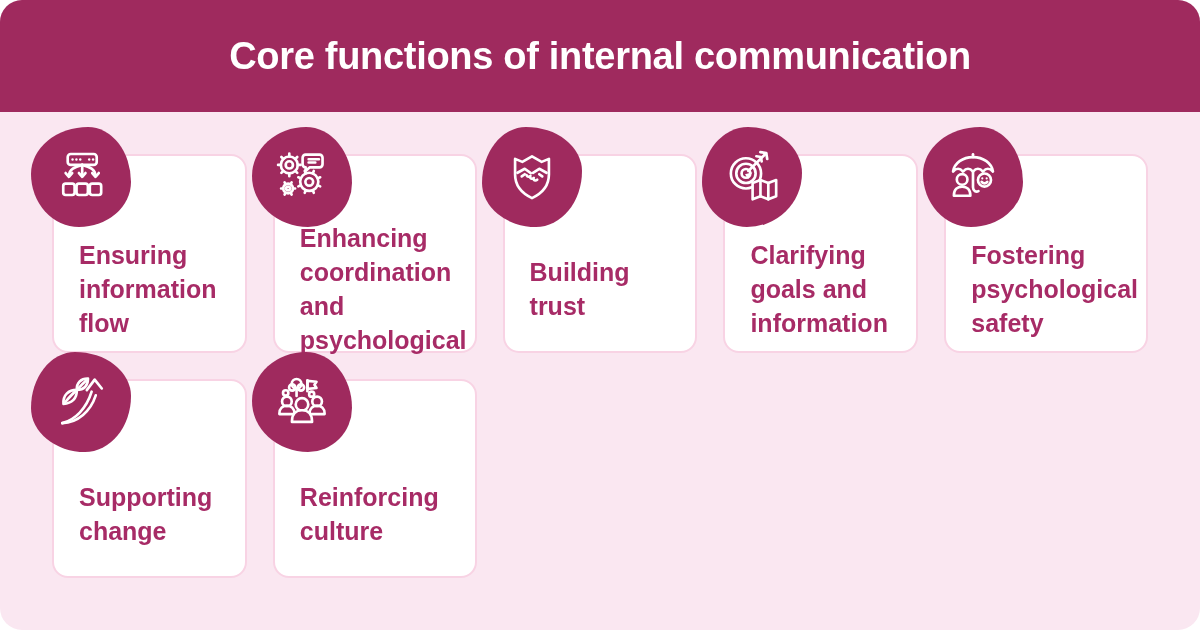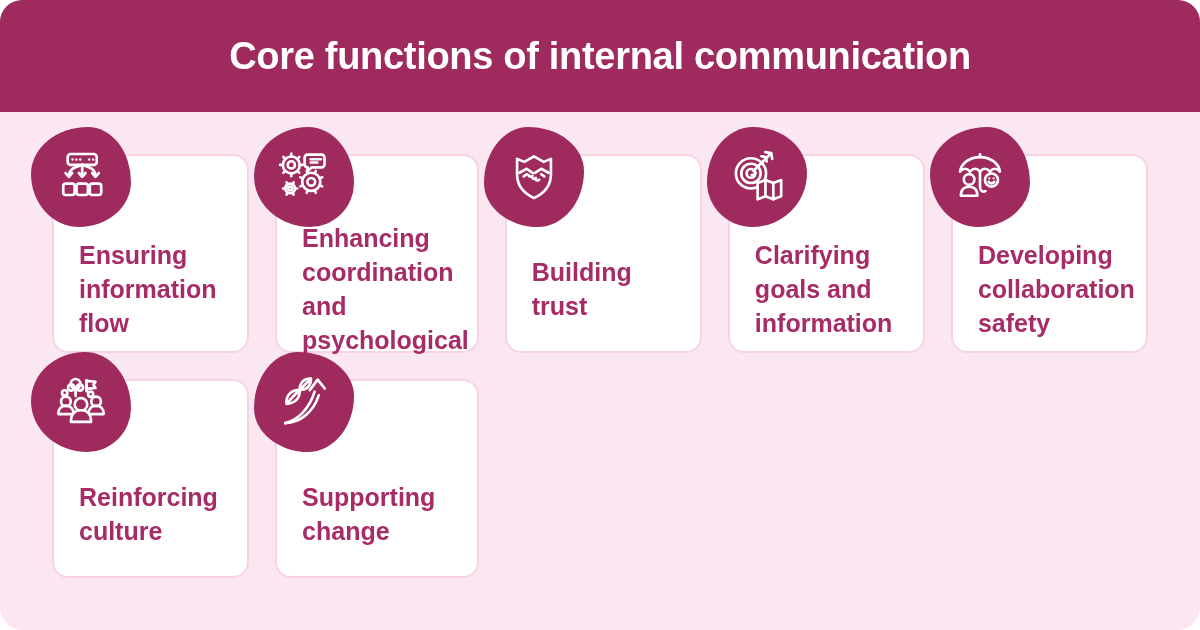--- a/index.html
+++ b/index.html
@@ -165,33 +165,50 @@
           <path d="M27.6,6.8 L31.4,7.4 L32,11.2"></path>
           <path class="fw" d="M18.2,21.8 L24.3,20.1 L20.8,25.6 Z"></path>
           <path class="fb" d="M24.5,29 l6.5,-2.5 6.5,2.5 6.5,-2.5 V40 l-6.5,2.5 -6.5,-2.5 -6.5,2.5 Z"></path>
           <path d="M31,26.5 V40 M37.5,29 V42.5"></path>
         </svg>
       </div>
     </div>
 
     <div class="cell">
       <div class="card">
-        <div class="card-label">Developing collaboration safety</div>
+        <div class="card-label">Fostering psychological safety</div>
       </div>
       <div class="blob blob-a">
         <svg viewBox="0 0 48 48">
           <path d="M24,5.2 v2.3"></path>
           <path d="M7.5,19.5 q4.1,-4.6 8.25,0 q4.1,-4.6 8.25,0 q4.1,-4.6 8.25,0 q4.1,-4.6 8.25,0 C39.5,12.5 32.5,7.5 24,7.5 C15.5,7.5 8.5,12.5 7.5,19.5 Z"></path>
           <path d="M24,20 V32.5 c0,3 2.5,4.2 4.5,3.2"></path>
           <circle cx="15" cy="26" r="4.4"></circle>
           <path d="M8.2,39.5 v-0.4 c0,-4.8 3,-7.2 6.8,-7.2 c3.8,0 6.8,2.4 6.8,7.2 v0.4 z"></path>
           <circle cx="33.5" cy="26.5" r="5.4"></circle>
           <circle class="fw" cx="31.7" cy="25.2" r="0.9"></circle>
           <circle class="fw" cx="35.3" cy="25.2" r="0.9"></circle>
           <path d="M31.2,28 c1.3,1.7 3.3,1.7 4.6,0"></path>
+        </svg>
+      </div>
+    </div>
+
+    <div class="cell">
+      <div class="card">
+        <div class="card-label">Supporting change</div>
+      </div>
+      <div class="blob blob-d">
+        <svg viewBox="0 0 48 48">
+          <path d="M8.5,41.5 C19,39 28.5,29.5 32.8,15.5"></path>
+          <path d="M8.5,41.5 C21.5,41 32,31.5 36.2,18.5"></path>
+          <path d="M28.8,14.2 L35.3,5.5 L41.2,12.8"></path>
+          <path d="M9.5,25.5 C9,18.5 13.5,14 20.5,14 C20.8,21 16.5,25.3 9.5,25.5 Z"></path>
+          <path d="M11,24 C14,20.5 16.8,17.3 19.3,15.2"></path>
+          <path d="M20.5,14 C20.3,8 24,4.5 29.8,4.7 C29.6,10.6 26.2,13.9 20.5,14 Z"></path>
+          <path d="M21.8,12.8 C24.2,10.2 26.4,8 28.3,6.3"></path>
         </svg>
       </div>
     </div>
 
     <div class="cell">
       <div class="card">
         <div class="card-label">Reinforcing culture</div>
       </div>
       <div class="blob blob-c">
         <svg viewBox="0 0 48 48">
@@ -206,31 +223,14 @@
           <circle cx="11.5" cy="23.5" r="4"></circle>
           <path d="M5.3,34 v-0.5 c0,-4.3 2.7,-6.5 6.2,-6.5 c3.5,0 6.2,2.2 6.2,6.5 V34 z"></path>
           <circle cx="36.5" cy="23.5" r="4"></circle>
           <path d="M30.3,34 v-0.5 c0,-4.3 2.7,-6.5 6.2,-6.5 c3.5,0 6.2,2.2 6.2,6.5 V34 z"></path>
           <circle class="fb" cx="24" cy="26" r="5.2"></circle>
           <path class="fb" d="M15.7,40.5 v-0.7 c0,-6 3.6,-9 8.3,-9 c4.7,0 8.3,3 8.3,9 v0.7 z"></path>
         </svg>
       </div>
     </div>
 
-    <div class="cell">
-      <div class="card">
-        <div class="card-label">Supporting change</div>
-      </div>
-      <div class="blob blob-d">
-        <svg viewBox="0 0 48 48">
-          <path d="M8.5,41.5 C19,39 28.5,29.5 32.8,15.5"></path>
-          <path d="M8.5,41.5 C21.5,41 32,31.5 36.2,18.5"></path>
-          <path d="M28.8,14.2 L35.3,5.5 L41.2,12.8"></path>
-          <path d="M9.5,25.5 C9,18.5 13.5,14 20.5,14 C20.8,21 16.5,25.3 9.5,25.5 Z"></path>
-          <path d="M11,24 C14,20.5 16.8,17.3 19.3,15.2"></path>
-          <path d="M20.5,14 C20.3,8 24,4.5 29.8,4.7 C29.6,10.6 26.2,13.9 20.5,14 Z"></path>
-          <path d="M21.8,12.8 C24.2,10.2 26.4,8 28.3,6.3"></path>
-        </svg>
-      </div>
-    </div>
-
   </div>
 </div>
 
 </body></html>

